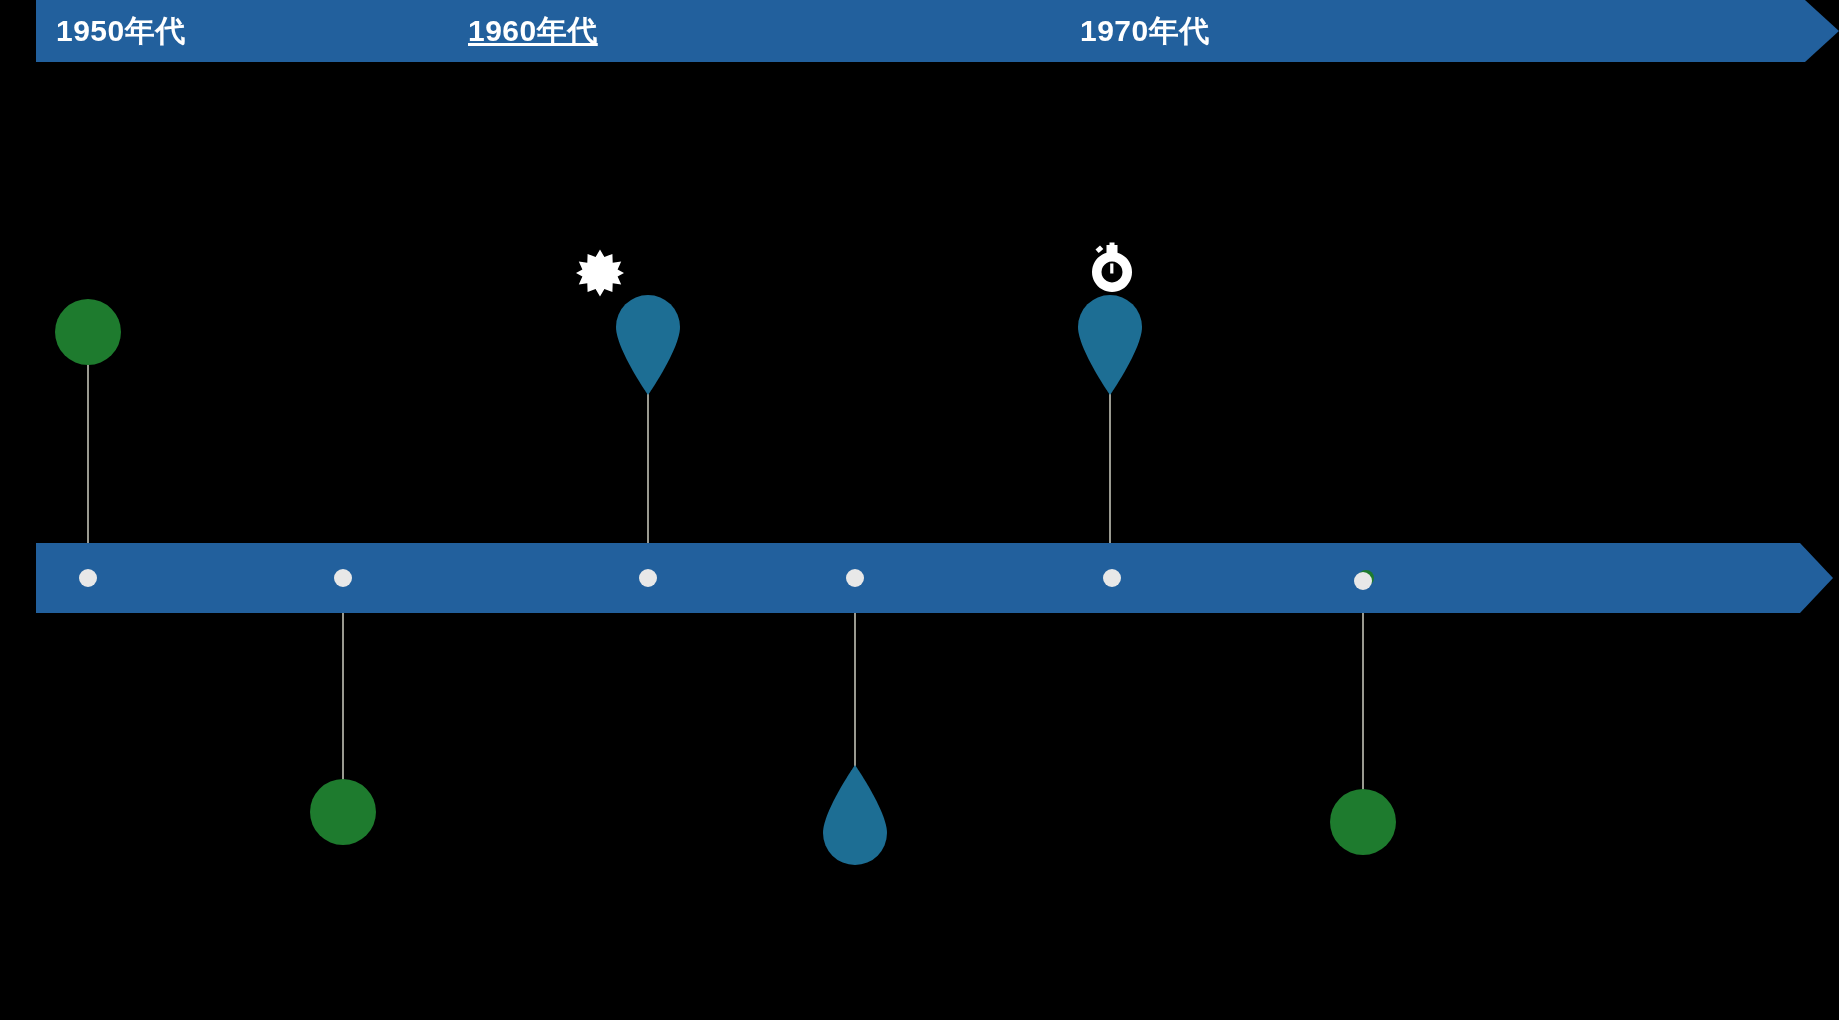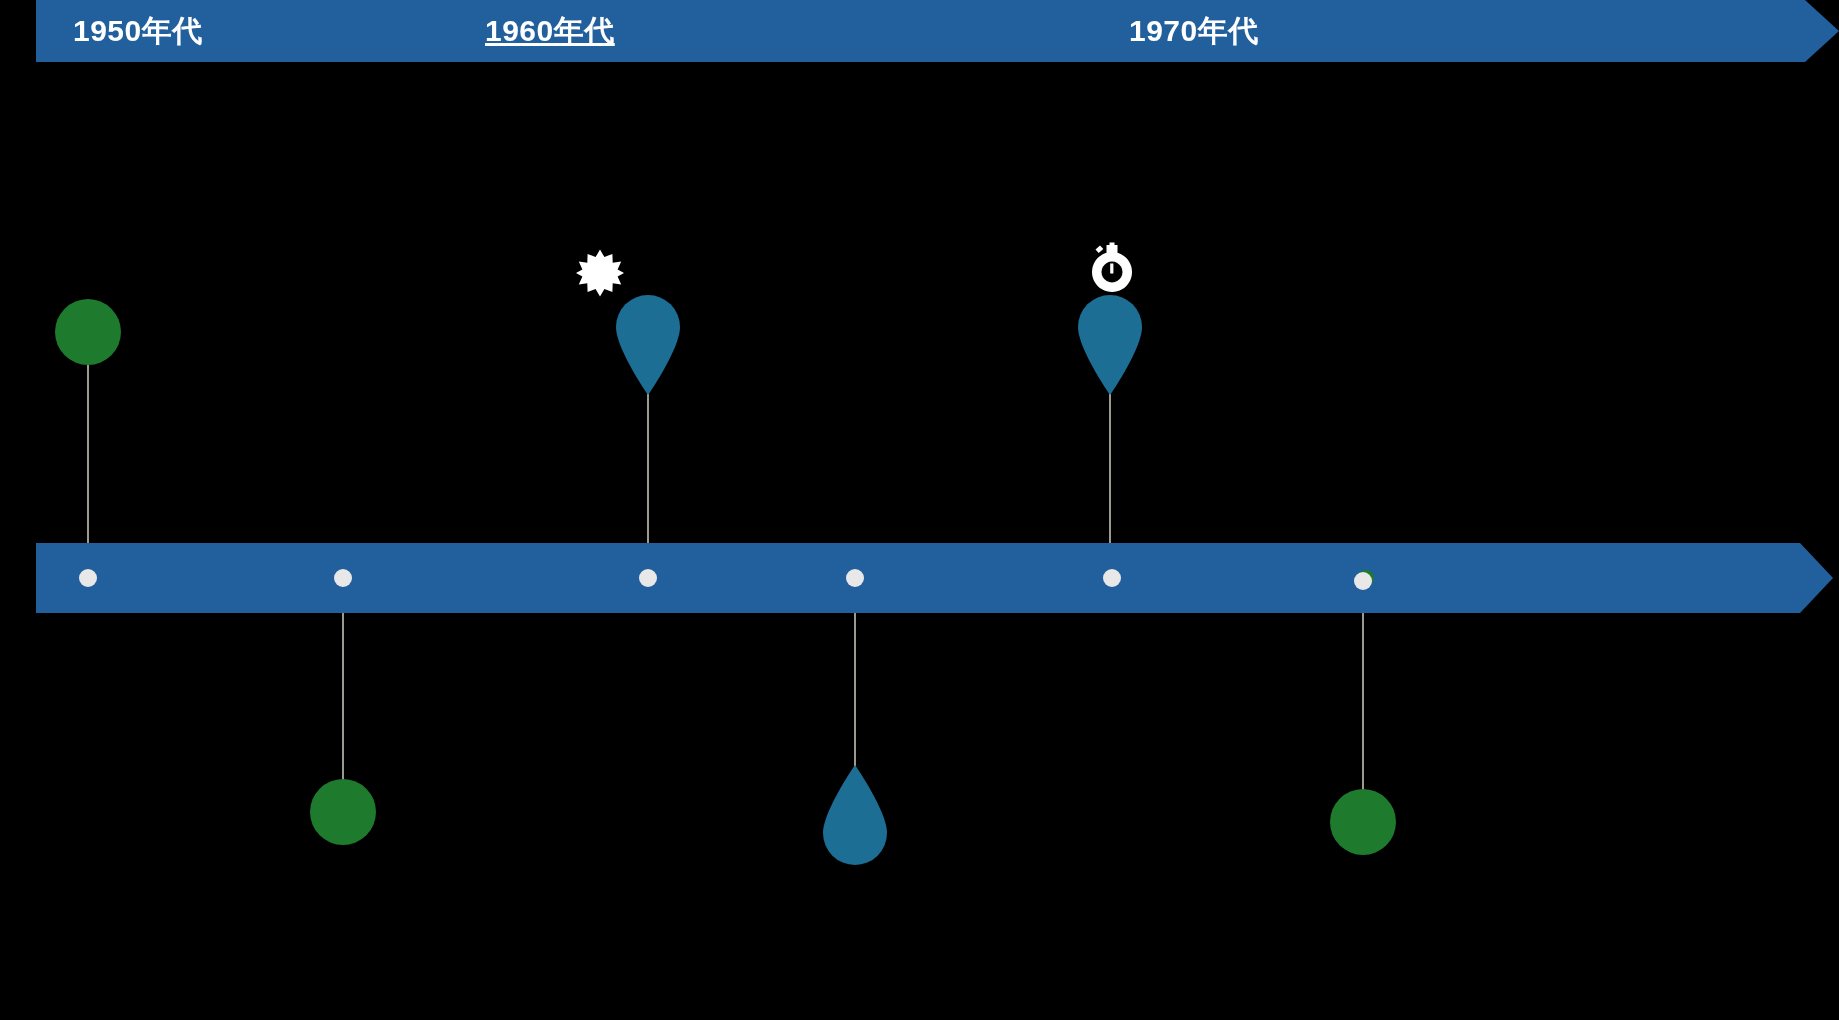--- a/index.html
+++ b/index.html
@@ -38,25 +38,24 @@
   .era-label {
     position: absolute;
     top: 0;
     height: 46px;
     line-height: 62px;
     color: #ffffff;
     font-size: 30px;
     font-weight: bold;
     white-space: nowrap;
     letter-spacing: 0.5px;
-    margin-left: 17px;
   }
   .era-label.e0 { left: 20px; }
   .era-label.e1 { left: 432px; text-decoration: underline; }
-  .era-label.e2 { left: 1076px; }
+  .era-label.e2 { left: 1044px; }
 
   
   .timeline-bar {
     position: absolute;
     left: 36px;
     top: 543px;
     width: 1797px;
     height: 70px;
   }
   .timeline-bar-shape {

